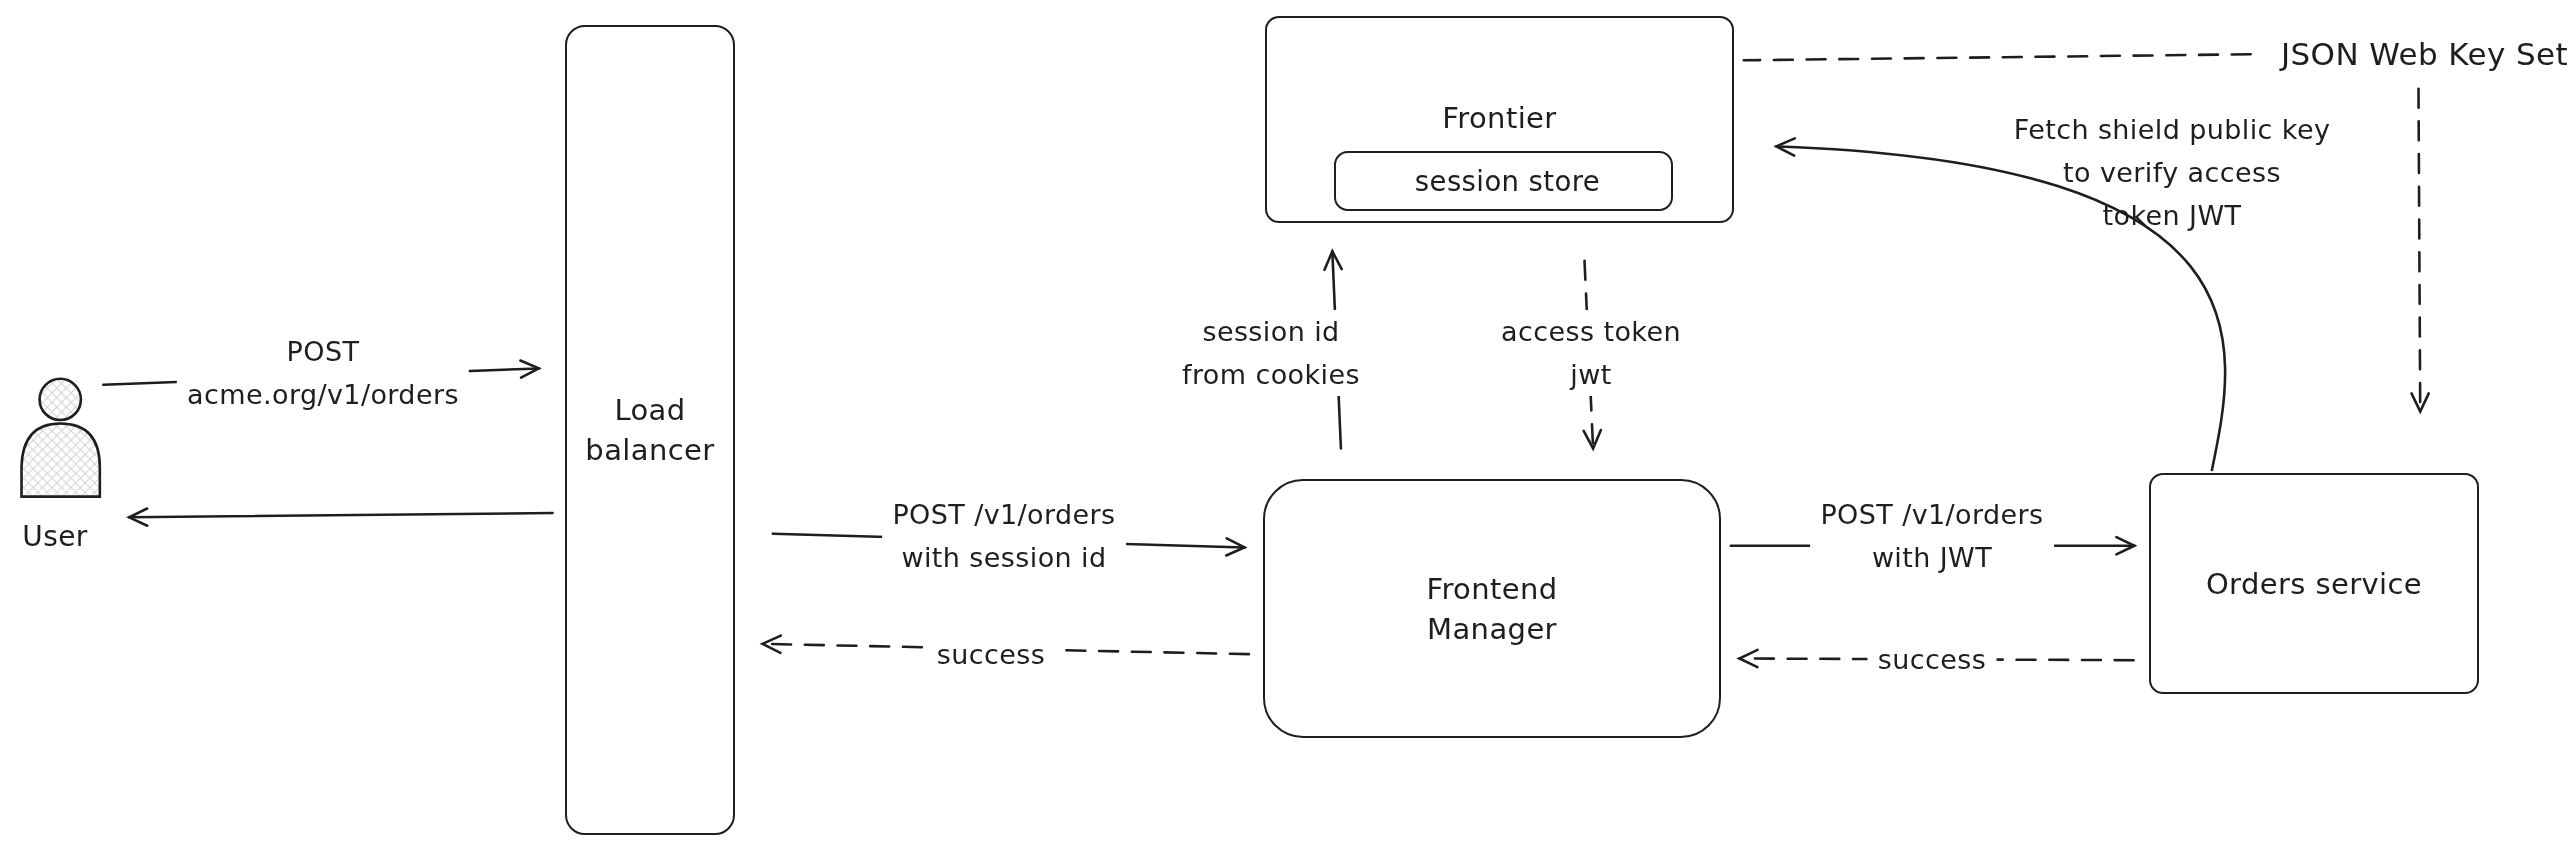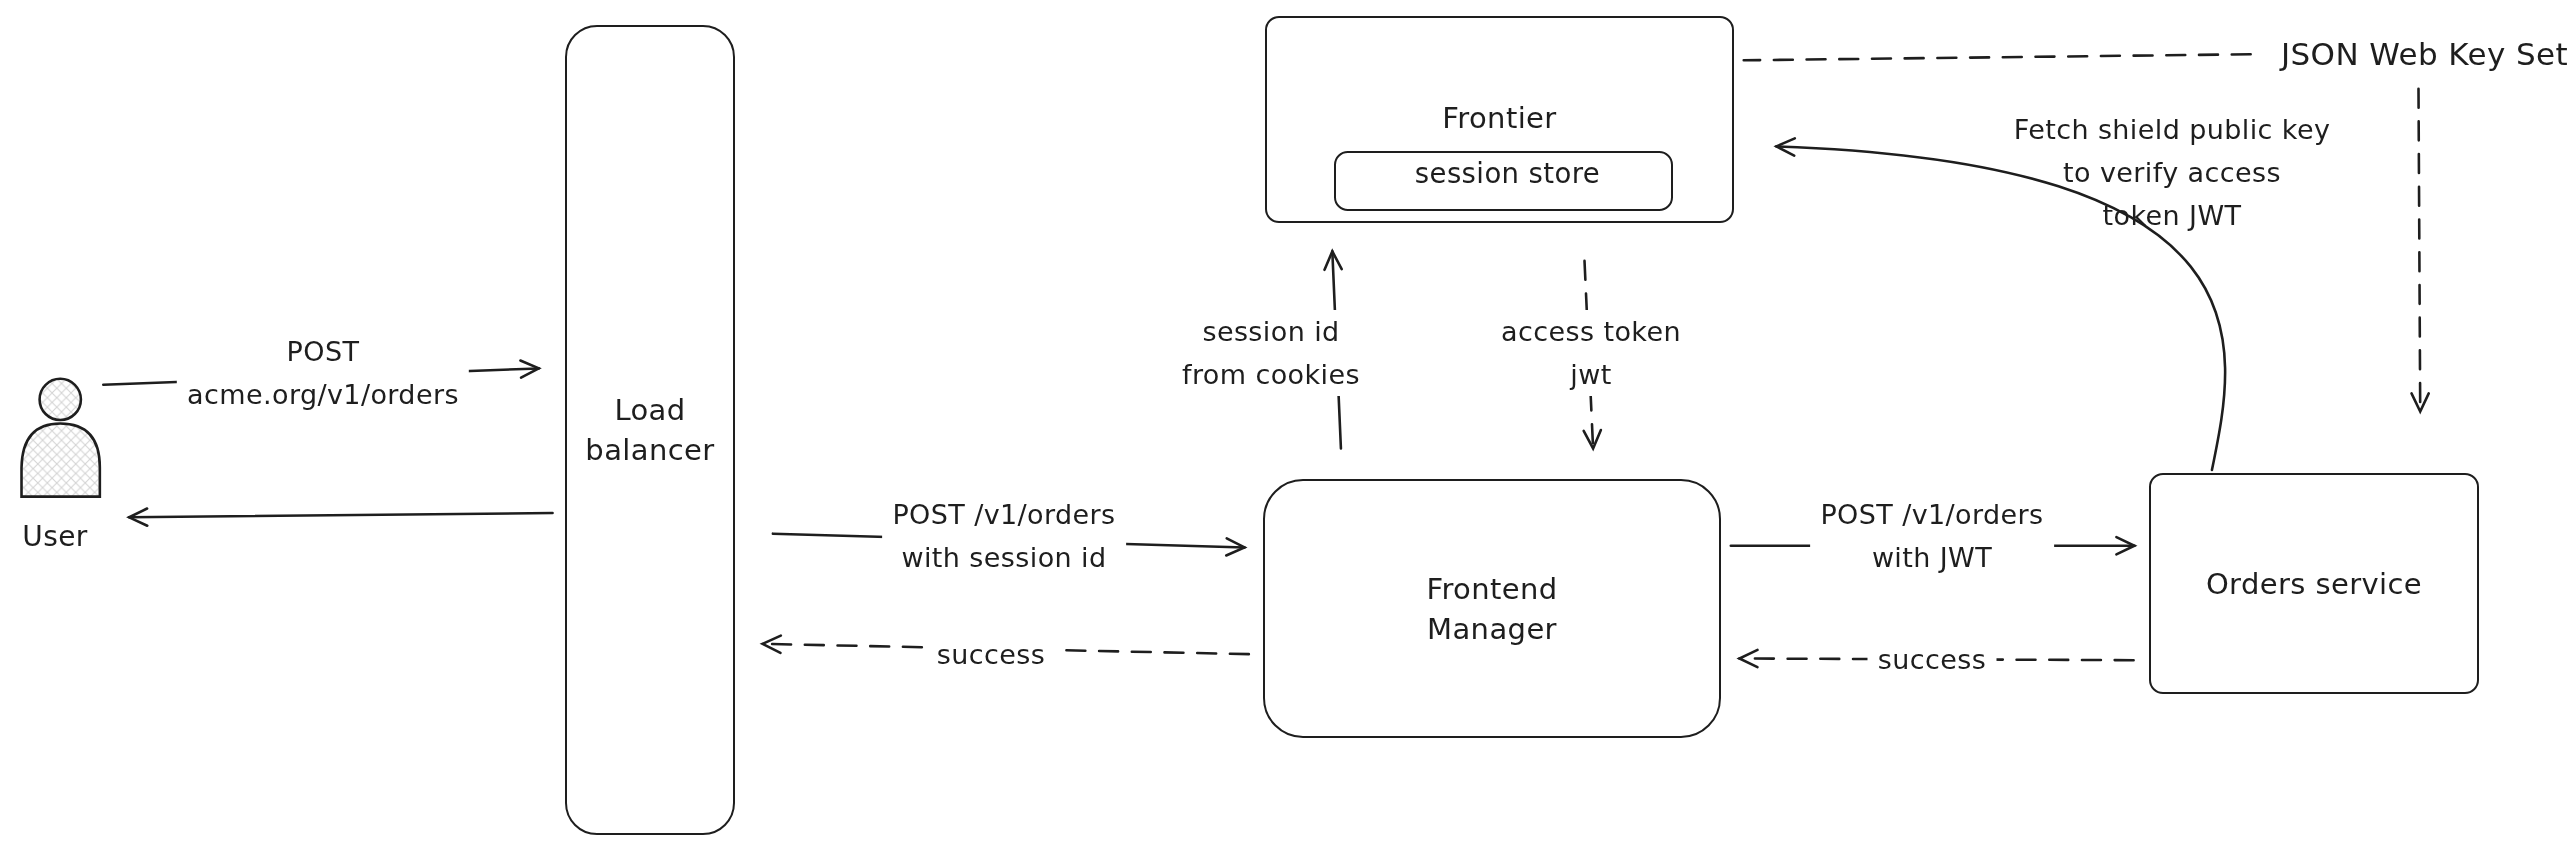--- a/index.html
+++ b/index.html
@@ -29,27 +29,27 @@
     display: flex;
     flex-direction: column;
     align-items: center;
     justify-content: center;
     font-size: 29px;
     line-height: 40px;
     letter-spacing: 0.4px;
     text-align: center;
     white-space: nowrap;
   }
-  #node-load-balancer { left: 565px; top: 25px; width: 170px; height: 810px; border-radius: 32px; }
+  #node-load-balancer { left: 565px; top: 25px; width: 170px; height: 810px; border-radius: 20px; }
   #node-frontier { left: 1265px; top: 16.4px; width: 469px; height: 207px; border-radius: 14px; display: block; }
   #frontier-title { position: absolute; left: 0; top: 80px; width: 100%; text-align: center; font-size: 29px; line-height: 40px; }
   #node-session-store {
     position: absolute; left: 67px; top: 133px; width: 339px; height: 60px;
     border: 2.2px solid var(--stroke, #1e1e1e); border-radius: 13.8px;
-    display: flex; justify-content: center;
+    display: flex; align-items: center; justify-content: center;
     font-size: 27.5px;
     padding-left: 8px;
   }
   #node-frontend-manager { left: 1263px; top: 479px; width: 458px; height: 259px; border-radius: 40px; }
   #node-orders-service { left: 2149px; top: 473px; width: 330px; height: 221px; border-radius: 14px; }
 
   .edge-label {
     position: absolute;
     text-align: center;
     font-size: 27px;

